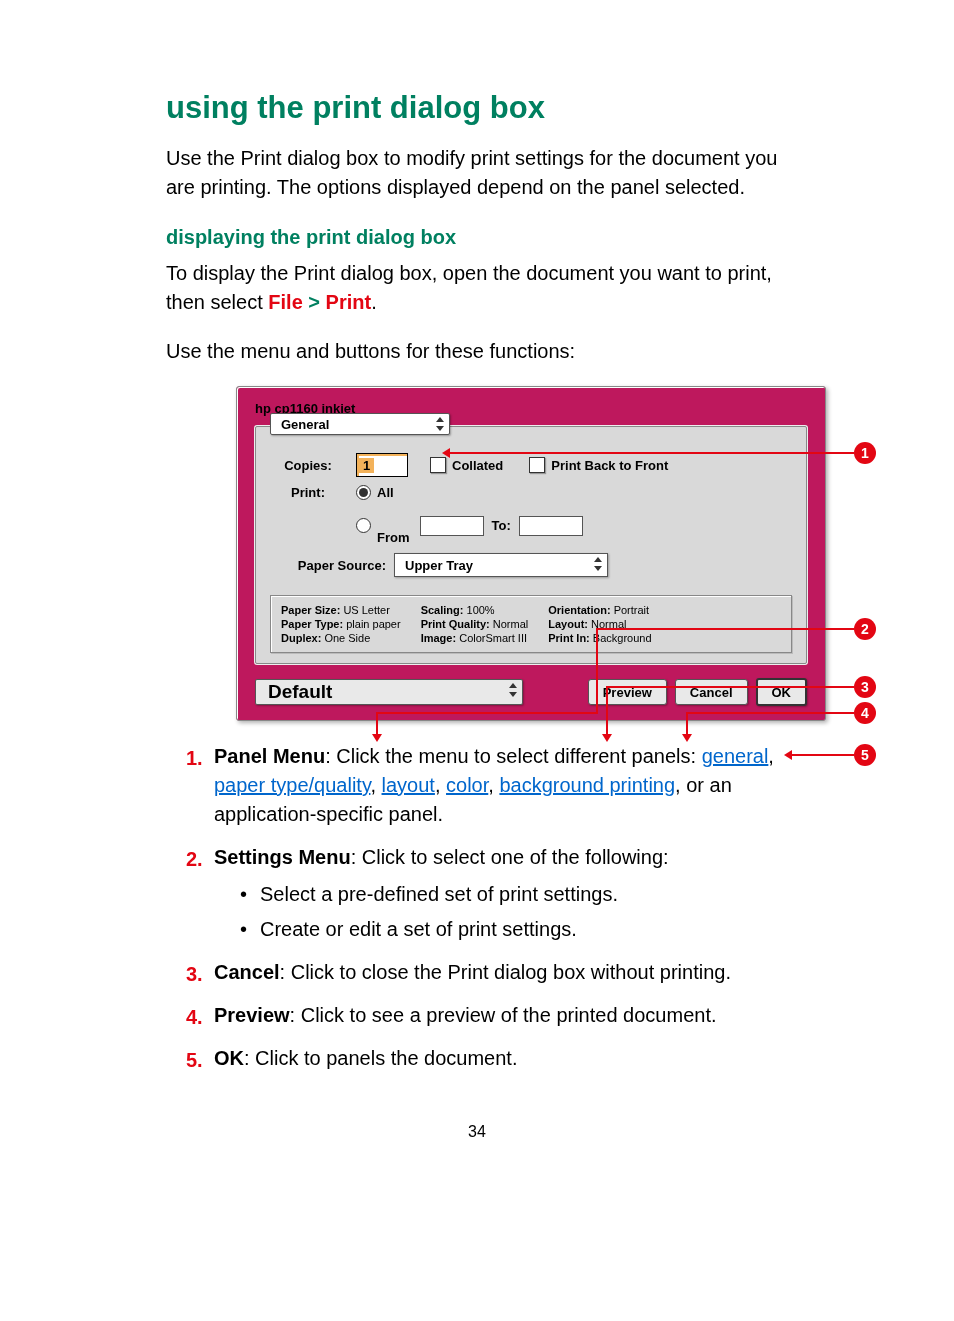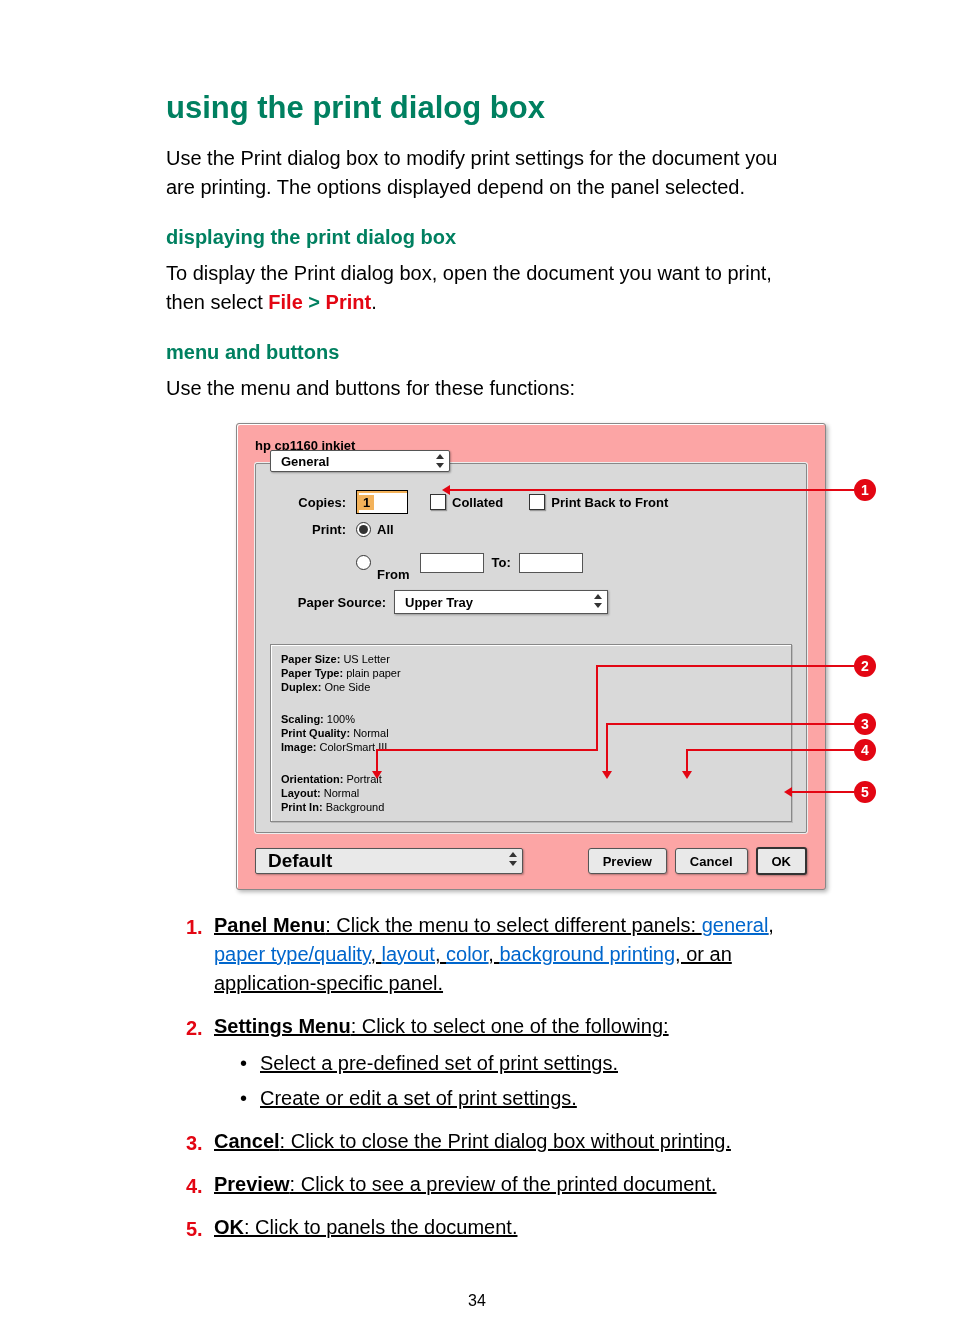--- a/index.html
+++ b/index.html
@@ -41,21 +41,21 @@
   .gt { color: #008060; font-weight: bold; }
 
   
   .dialog-wrap {
     position: relative;
     width: 740px;
     margin: 18px 0 20px 70px;
   }
   .dialog {
     width: 590px;
-    background: #fca5a5;
+    background: #be185d;
     border: 1px solid #888;
     border-radius: 3px;
     box-shadow: 1px 1px 0 #fff inset, 2px 2px 4px rgba(0,0,0,0.3);
     padding: 14px 18px 14px 18px;
     box-sizing: border-box;
     position: relative;
     font-family: Arial, sans-serif;
   }
   .dialog-title {
     font-weight: bold;
@@ -97,61 +97,61 @@
     background: transparent;
   }
   .spin {
     position:absolute; right:3px; top:2px; width:12px; height:16px;
   }
   .spin::before, .spin::after { content:""; position:absolute; left:2px; width:0; height:0; border-left:4px solid transparent; border-right:4px solid transparent; }
   .spin::before { top:1px; border-bottom:5px solid #333; }
   .spin::after { bottom:1px; border-top:5px solid #333; }
 
   .row { display:flex; align-items:center; font-size:13px; font-weight:bold; margin:8px 0; }
-  .row .label { width: 76px; text-align:right; margin-right:10px; }
+  .row .label { width: 76px; text-align:center; margin-right:10px; }
   .textbox {
     background:#fff; border:1px solid #555; height:20px; box-sizing:border-box;
     display:inline-flex; align-items:center; padding:0 6px; font-weight:bold;
   }
   .copies-box { width:46px; position:relative; background:#fff; border:1px solid #000; box-shadow: inset 2px 2px 0 #f3b25a; }
   .copies-box span { background:#f3b25a; color:#000; padding:0 4px; display:inline-block; font-weight:bold; }
   .checkbox {
     width:14px; height:14px; background:#fff; border:1px solid #333; display:inline-block; margin-right:6px; vertical-align:middle; box-shadow: 1px 1px 1px rgba(0,0,0,0.3);
   }
   .radio {
     width:13px; height:13px; border-radius:50%; border:1px solid #333; display:inline-block; margin-right:6px; vertical-align:middle; background:#fff; position:relative;
   }
   .radio.checked::after { content:""; position:absolute; inset:2px; background:#333; border-radius:50%; }
   .paper-source {
     background:#fff; border:1px solid #555; height:22px; width:180px; display:inline-flex; align-items:center; padding:0 22px 0 10px; font-weight:bold; box-shadow:1px 1px 2px rgba(0,0,0,0.3); position:relative;
   }
   .inner-box {
-    margin-top:30px; border:1px solid #888; background:#d9d9d9; box-shadow: inset 1px 1px 0 #fff, 1px 1px 0 #bbb;
-    padding:8px 10px; font-size:11px; display:flex; gap:20px; position:relative;flex-direction:column;
+    margin-top:18px; border:1px solid #888; background:#d9d9d9; box-shadow: inset 1px 1px 0 #fff, 1px 1px 0 #bbb;
+    padding:8px 10px; font-size:11px; display:flex; gap:20px; position:relative;
   }
   .inner-col { display:flex; flex-direction:column; gap:2px; }
   .inner-col div b { font-weight:bold; }
   .bottom-row { display:flex; align-items:center; margin-top:14px; gap:8px; }
   .dropdown-btn {
     background:#e9e9e9; border:1px solid #555; border-radius:2px; height:24px; display:inline-flex; align-items:center; padding:0 24px 0 12px; font-weight:bold; font-size:19px; position:relative; box-shadow:1px 1px 2px rgba(0,0,0,0.3);
   }
   .btn {
     background:#e9e9e9; border:1px solid #555; border-radius:3px; height:24px; padding:0 14px; font-weight:bold; font-size:13px; display:inline-flex; align-items:center; box-shadow:1px 1px 2px rgba(0,0,0,0.3);
   }
   .btn.primary { border:2px solid #333; }
 
   
   .callout { position:absolute; width:22px; height:22px; border-radius:50%; background:#e30613; color:#fff; font-weight:bold; font-size:14px; display:flex; align-items:center; justify-content:center; box-shadow:0 0 0 1px #fff; }
   .leader-h { position:absolute; height:2px; background:#e30613; }
   .leader-v { position:absolute; width:2px; background:#e30613; }
   .arrowhead-l { position:absolute; width:0; height:0; border-top:5px solid transparent; border-bottom:5px solid transparent; border-right:8px solid #e30613; }
   .arrowhead-d { position:absolute; width:0; height:0; border-left:5px solid transparent; border-right:5px solid transparent; border-top:8px solid #e30613; }
 
   
-  ol.callout-list { padding-left: 20px; margin-top:21px;text-decoration:underline; }
+  ol.callout-list { padding-left: 20px; margin-top:21px; }
   ol.callout-list > li { font-size:20px; line-height:1.45; margin-bottom:14px; list-style:none; position:relative; padding-left:28px; font-family:"Arial Narrow", Arial, sans-serif; font-stretch:condensed;}
   ol.callout-list > li::before {
     position:absolute; left:0; top:2px; font-weight:bold; color:#e30613; font-size:20px;
   }
   ol.callout-list > li:nth-child(1)::before{content:"1.";}
   ol.callout-list > li:nth-child(2)::before{content:"2.";}
   ol.callout-list > li:nth-child(3)::before{content:"3.";}
   ol.callout-list > li:nth-child(4)::before{content:"4.";}
   ol.callout-list > li:nth-child(5)::before{content:"5.";}
   ul.bullets { margin:8px 0 0 26px; padding:0; }
@@ -168,21 +168,20 @@
   <h1 class="main-heading">using the print dialog box</h1>
   <p class="body-text">Use the Print dialog box to modify print settings for the document you are printing. The options displayed depend on the panel selected.</p>
 
   <h2 class="sub-heading">displaying the print dialog box</h2>
   <p class="body-text">
     <span>To display the Print dialog box, open the document you want to print, then select </span><span class="red-bold">File</span>
     <span class="gt">&gt;</span>
     <span class="red-bold">Print</span><span>.</span>
   </p>
 
-  <h2 class="sub-heading">menu and buttons</h2>
   <p class="body-text">Use the menu and buttons for these functions:</p>
 
   <div class="dialog-wrap">
     <div class="dialog">
       <div class="dialog-title">hp cp1160 inkjet</div>
 
       <div class="fieldset">
         <div class="panel-select">
           <span>General</span>
           <span class="spin"></span>

